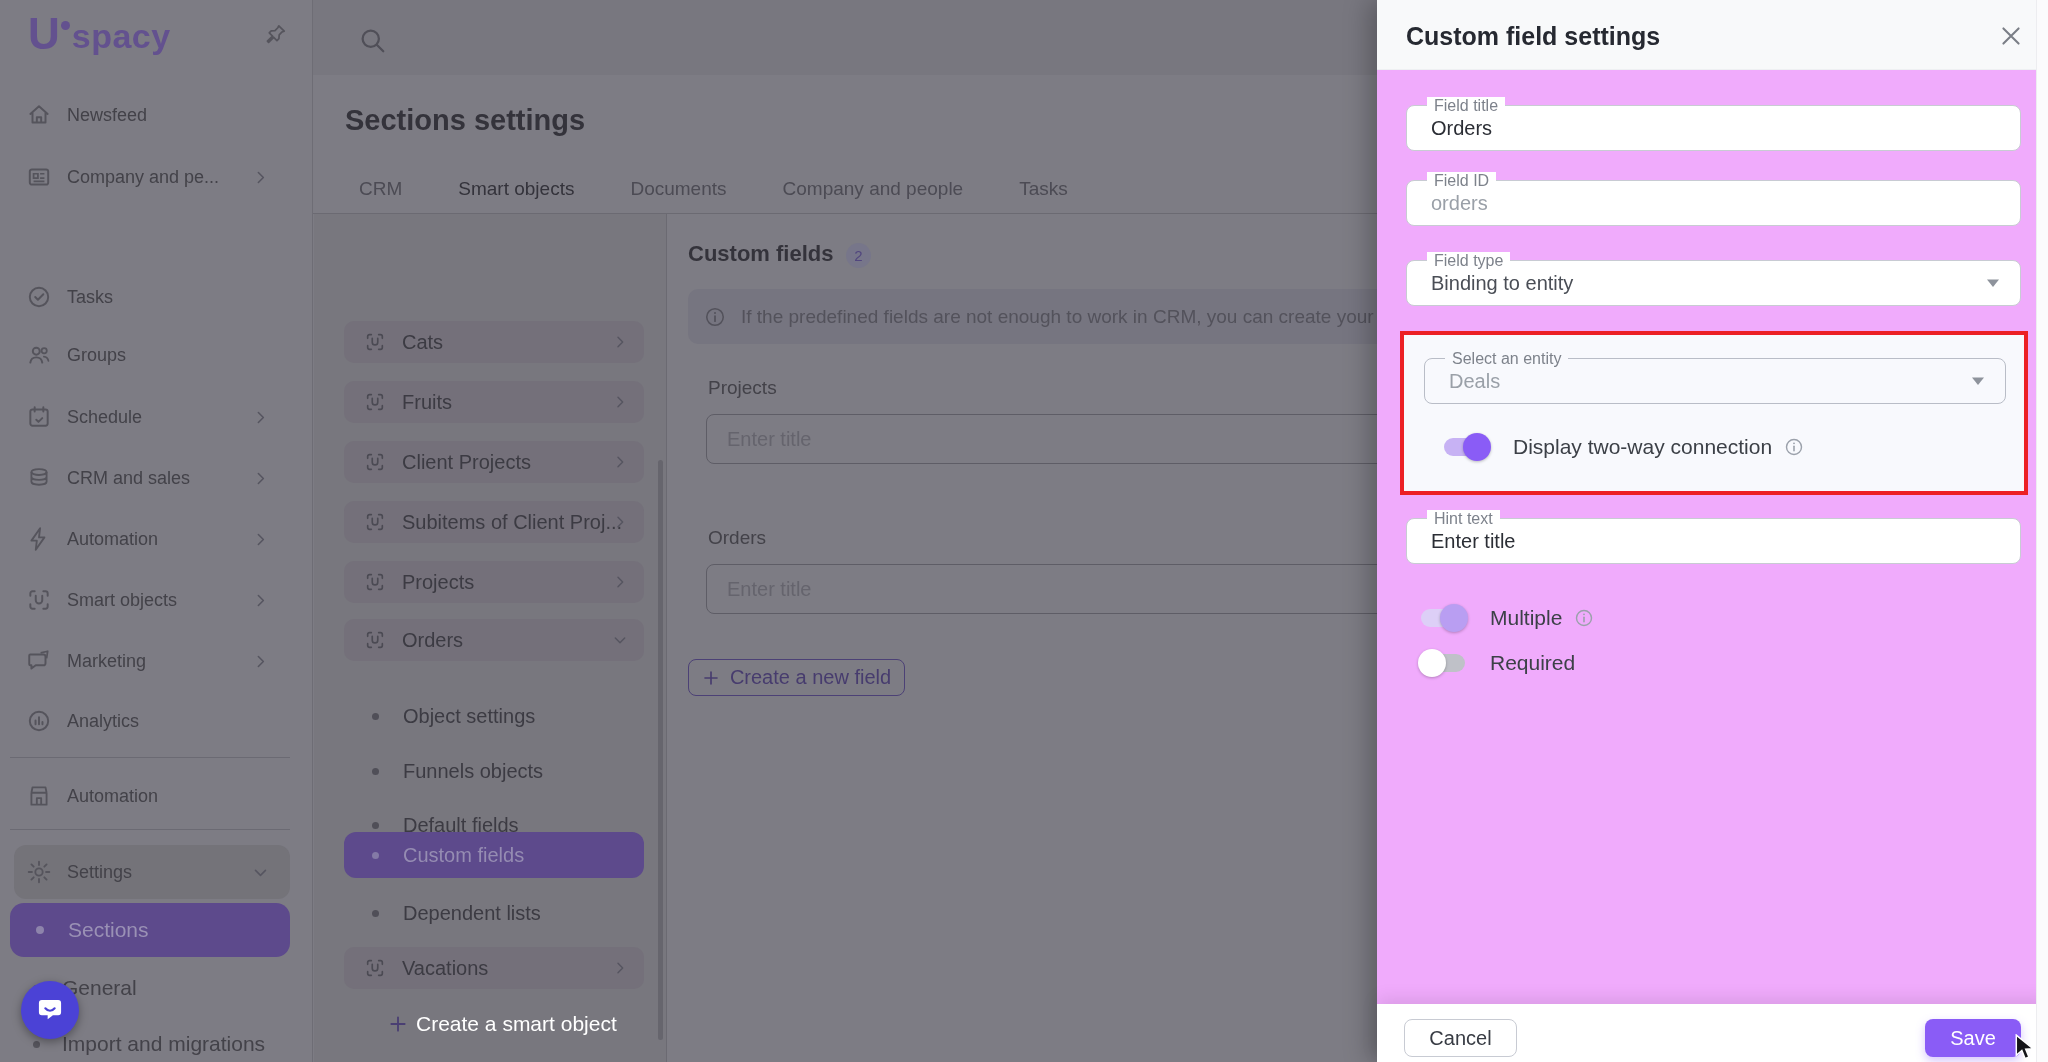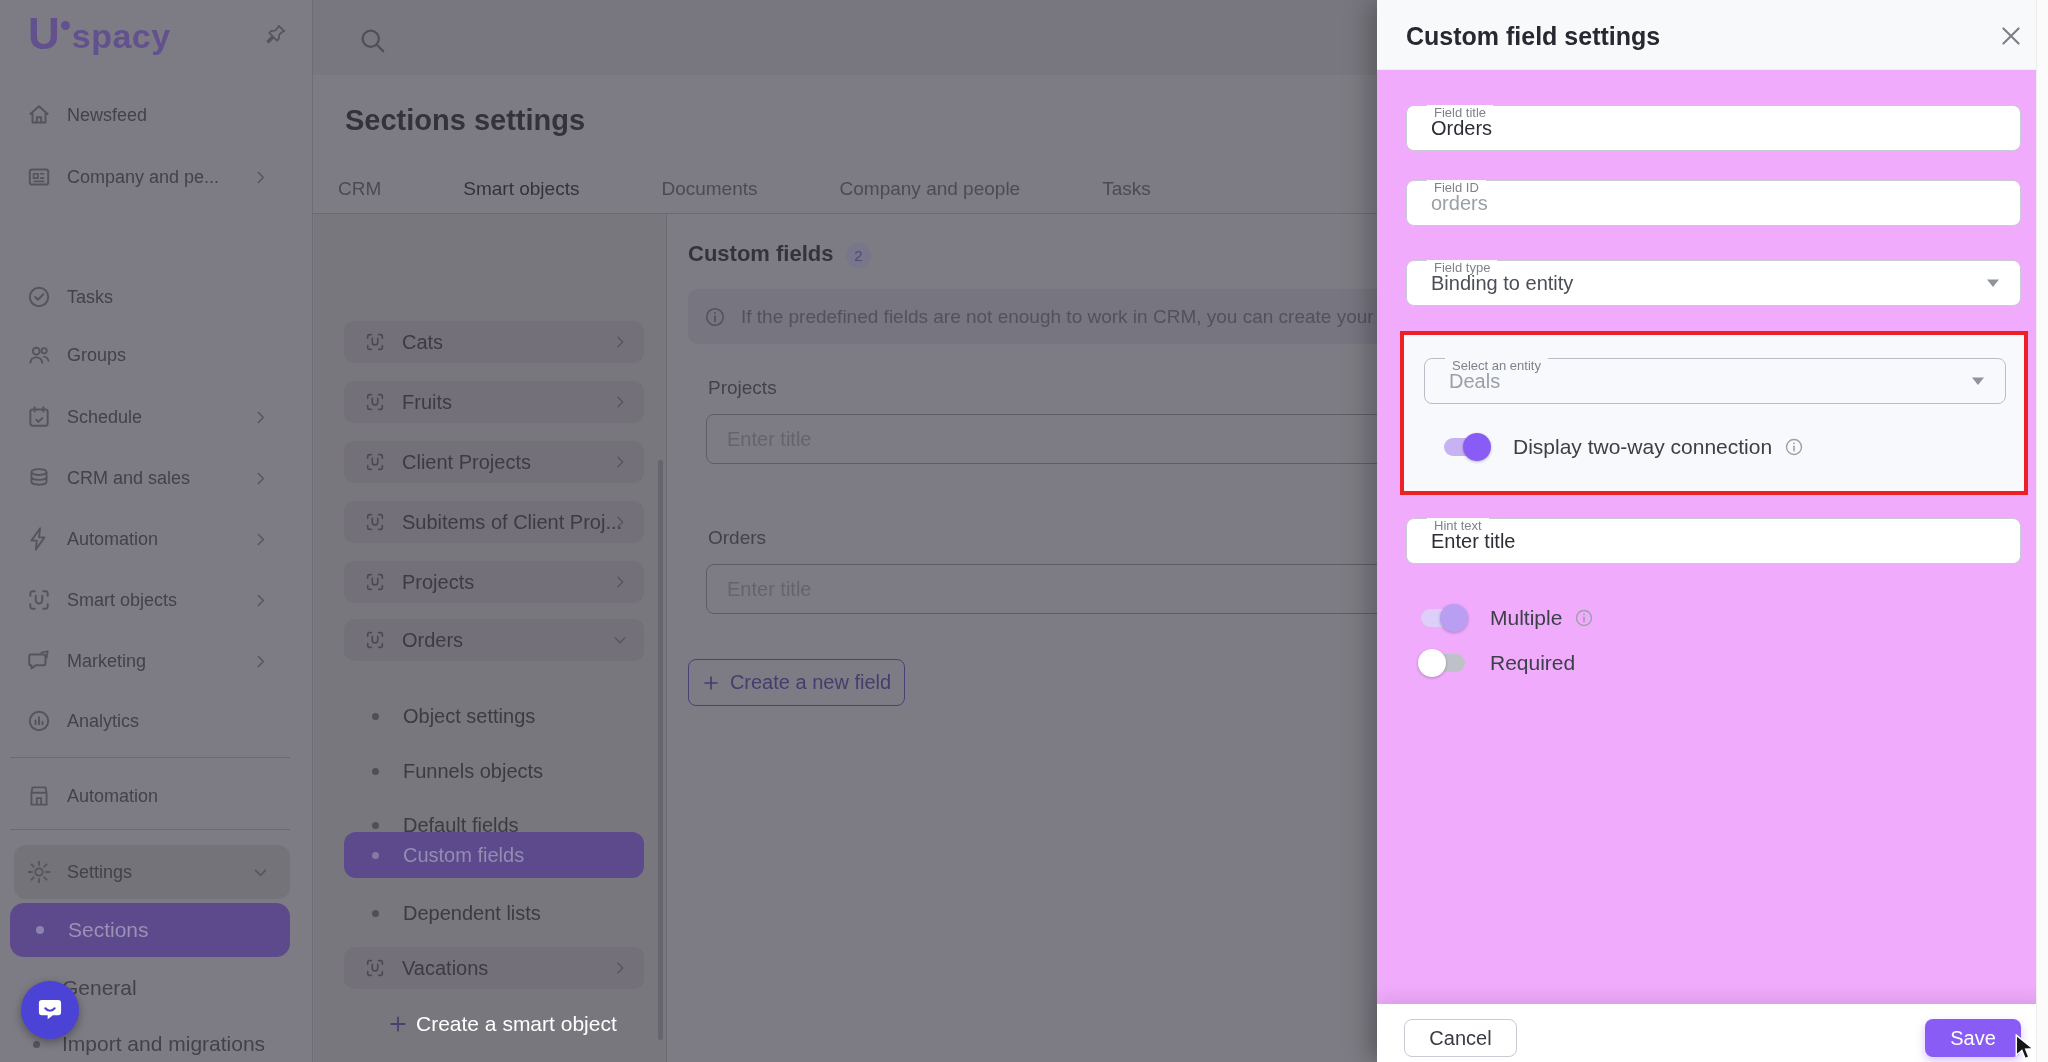--- a/index.html
+++ b/index.html
@@ -26,21 +26,21 @@
   .pill-side .b{width:8px;height:8px;border-radius:50%;background:#8d84ab;margin-left:26px;}
   .pill-side .lbl{margin-left:24px;}
   .subrow{position:absolute;left:0;width:302px;height:40px;display:flex;align-items:center;color:#434249;font-size:21px;}
   .subrow .b{width:7px;height:7px;border-radius:50%;background:#55545c;margin-left:33px;}
   .subrow .lbl{margin-left:22px;}
 
   .pin{position:absolute;left:262px;top:22px;width:26px;height:26px;color:#55545c;}
   .search{position:absolute;left:357px;top:25px;width:30px;height:30px;color:#504f58;}
 
   .page-title{position:absolute;left:345px;top:104px;font-size:29px;font-weight:700;color:#34333b;}
-  .tabs{position:absolute;left:324px;top:178px;display:flex;gap:54px;font-size:19px;color:#4c4b54;}
+  .tabs{position:absolute;left:345px;top:178px;display:flex;gap:28px;font-size:19px;color:#4c4b54;}
   .tab{padding:0 14px 16px 14px;}
   .tab.active{color:#34333b;border-bottom:4px solid #57477e;}
   .tabs-line{position:absolute;left:313px;top:213px;width:1735px;height:1px;background:#6b6a72;}
   .vline{position:absolute;left:666px;top:214px;width:1px;height:848px;background:#6b6a72;}
   .subpanel{position:absolute;left:314px;top:214px;width:352px;height:848px;background:#78777e;}
 
   .so{position:absolute;left:344px;width:300px;height:42px;border-radius:10px;background:#74707a;display:flex;align-items:center;color:#3c3b43;font-size:20px;}
   .so .ic{width:22px;height:22px;margin-left:20px;color:#4b4a53;flex:0 0 auto;}
   .so .lbl{margin-left:16px;white-space:nowrap;overflow:hidden;}
   .so .chev{position:absolute;right:16px;width:16px;height:16px;color:#565560;}
@@ -52,34 +52,34 @@
   .create-link{position:absolute;left:388px;top:1012px;display:flex;align-items:center;color:#ffffff;font-size:21px;}
   .create-link .ic{width:20px;height:20px;margin-right:8px;color:#4a3f73;}
   .scrollthumb{position:absolute;left:658px;top:460px;width:5px;height:580px;border-radius:3px;background:#66656d;}
 
   .panel-h{position:absolute;left:688px;top:241px;font-size:22px;font-weight:700;color:#34333b;}
   .badge{position:absolute;left:846px;top:243px;min-width:25px;height:25px;border-radius:13px;background:#77768a;color:#51467e;font-size:15px;display:flex;align-items:center;justify-content:center;}
   .alert{position:absolute;left:688px;top:289px;width:1012px;height:55px;border-radius:10px;background:#767580;display:flex;align-items:center;color:#53525b;font-size:19px;}
   .alert .ic{width:22px;height:22px;margin:0 15px 0 16px;flex:0 0 auto;}
   .flabel-main{position:absolute;left:708px;font-size:19px;color:#434249;}
   .ghost-input{position:absolute;left:706px;width:994px;height:50px;border:1px solid #5e5d66;border-radius:8px;display:flex;align-items:center;color:#65646d;font-size:20px;padding-left:20px;}
-  .create-field{position:absolute;left:688px;top:659px;width:217px;height:47px;border:1.5px solid #4c4176;border-radius:8px;display:flex;align-items:center;justify-content:center;color:#473c6e;font-size:20px;}
+  .create-field{position:absolute;left:688px;top:659px;width:217px;height:37px;border:1.5px solid #4c4176;border-radius:8px;display:flex;align-items:center;justify-content:center;color:#473c6e;font-size:20px;}
   .create-field .ic{width:18px;height:18px;margin-right:10px;}
 
   .chat{position:absolute;left:21px;top:981px;width:58px;height:58px;border-radius:50%;background:#4b42d6;display:flex;align-items:center;justify-content:center;box-shadow:0 3px 10px rgba(0,0,0,.35);}
   .chat svg{width:28px;height:28px;}
 
   
   .modal{position:absolute;left:1377px;top:0;width:671px;height:1062px;background:#f0abfc;box-shadow:-8px 0 24px rgba(0,0,0,.25);}
   .m-head{position:absolute;left:0;top:0;width:671px;height:70px;background:#f8f9fa;border-bottom:1px solid #eef0f2;}
   .m-title{position:absolute;left:29px;top:22px;font-size:25px;font-weight:600;color:#262931;}
   .m-close{position:absolute;left:621px;top:23px;width:26px;height:26px;color:#7a7e86;}
 
   .ofield{position:absolute;left:29px;width:615px;height:46px;border:1.5px solid #c8cbd3;border-radius:8px;background:#fff;}
-  .ofield .lab{position:absolute;left:20px;top:-9px;background:#fff;padding:0 7px;font-size:13px;color:#7d828b;white-space:nowrap;margin-top:8px;}
+  .ofield .lab{position:absolute;left:20px;top:-9px;background:#fff;padding:0 7px;font-size:16px;color:#7d828b;white-space:nowrap;}
   .ofield .val{position:absolute;left:24px;top:0;height:100%;display:flex;align-items:center;font-size:20px;color:#2b2e35;}
   .ofield .val.ghost{color:#9aa0a8;}
   .ofield .caret{position:absolute;right:20px;top:17px;width:14px;height:10px;color:#8e939c;}
 
   .redbox{position:absolute;left:23px;top:331px;width:628px;height:164px;border:4px solid #ec2025;background:#f8f9fd;}
   .redbox .ofield{left:20px;top:23px;width:582px;background:#f8f9fd;border-color:#b9bdc7;}
   .redbox .ofield .lab{background:#f8f9fd;}
 
   .sw{position:relative;width:50px;height:28px;flex:0 0 auto;}
   .sw .track{position:absolute;left:3px;top:5px;width:44px;height:18px;border-radius:9px;}

